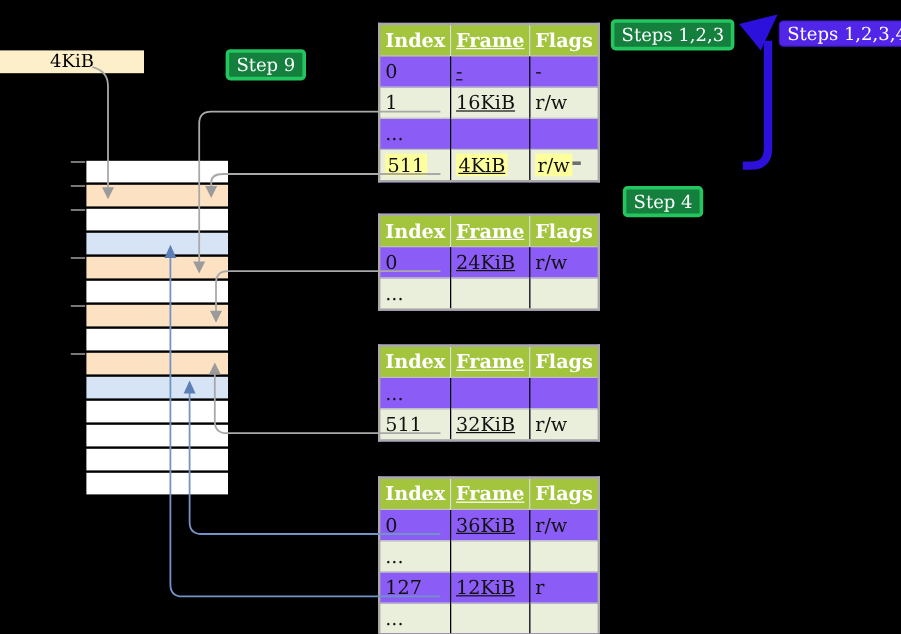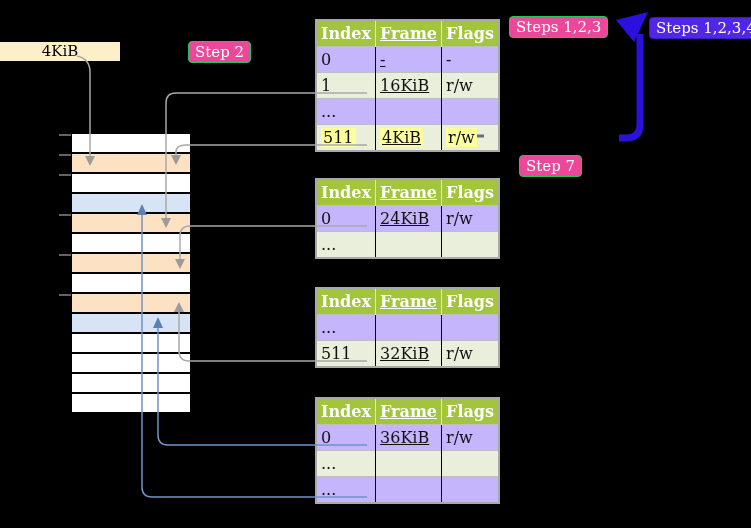--- a/index.html
+++ b/index.html
@@ -7,21 +7,21 @@
     width:751px; height:528px; position:relative; overflow:hidden;
     background:#000;
     font-family:"DejaVu Serif", "Liberation Serif", serif;
   }
 
   
   .badge {
     position:absolute; color:#fff; font-size:15px; line-height:20px;
     padding:0 6px; border-radius:4px; white-space:nowrap;
   }
-  .badge.red  { background:#ec4899; border:1px solid #22c55e; }
+  .badge.red  { background:#15803d; border:3px solid #22c55e; }
   .badge.blue { background:#5226e9; border:1px solid #3d18c4; }
   #page-size-label {
     position:absolute; left:0; top:42px; width:120px; height:19px;
     background:#fcefca; color:#000; font-size:15px; line-height:19px;
     text-align:center;
   }
   #step0-badge   { left:188px; top:41px; }
   #steps123-badge{ left:509px; top:16px; }
   #steps1234-badge{ left:649px; top:17px; }
   #step4-badge   { left:519px; top:155px; }
@@ -29,21 +29,21 @@
   
   #memory-stack { position:absolute; left:72px; top:134px; width:118px; }
   .mrow { height:18px; margin-bottom:2px; }
   .mrow.white { background:#ffffff; }
   .mrow.peach { background:#fce1c2; }
   .mrow.blue  { background:#d7e4f5; }
 
   
   table.ptable {
     position:absolute; left:315px; border-collapse:collapse;
-    table-layout:fixed; background:#c4b5fd;
+    table-layout:fixed; background:#8b5cf6;
     border:2px solid #a9a9a9;
   }
   #t0 { top:19px; } #t1 { top:178px; } #t2 { top:287px; } #t3 { top:397px; }
   .ptable th {
     background:#a3c53d; color:#fff; font-weight:bold; text-align:left;
     font-size:16px; height:25px; line-height:25px; padding:0 4px;
     border-right:1px solid #dde6c0;
   }
   .ptable th:last-child { border-right:none;text-align:right; }
   .ptable td {
@@ -57,24 +57,24 @@
   .hl { background:#fdff9c; padding:0 2px; }
 
   
   #arrows { position:absolute; left:0; top:0; pointer-events:none; }
 </style>
 </head>
 <body>
 
 <div id="page-size-label">4KiB</div>
 
-<div id="step0-badge" class="badge red">Step 2</div>
+<div id="step0-badge" class="badge red">Step 9</div>
 <div id="steps123-badge" class="badge red">Steps 1,2,3</div>
 <div id="steps1234-badge" class="badge blue">Steps 1,2,3,4</div>
-<div id="step4-badge" class="badge red">Step 7</div>
+<div id="step4-badge" class="badge red">Step 4</div>
 
 <div id="memory-stack">
     <div class="mrow white"></div>
     <div class="mrow peach"></div>
     <div class="mrow white"></div>
     <div class="mrow blue"></div>
     <div class="mrow peach"></div>
     <div class="mrow white"></div>
     <div class="mrow peach"></div>
     <div class="mrow white"></div>
@@ -170,20 +170,25 @@
     <tbody>
       <tr>
         <td class="c0">0</td>
         <td class="c1">36KiB</td>
         <td class="c2">r/w</td>
       </tr>
       <tr>
         <td class="c0">...</td>
         <td class="c1"></td>
         <td class="c2"></td>
+      </tr>
+      <tr>
+        <td class="c0">127</td>
+        <td class="c1">12KiB</td>
+        <td class="c2">r</td>
       </tr>
       <tr>
         <td class="c0">...</td>
         <td class="c1"></td>
         <td class="c2"></td>
       </tr>
     </tbody>
   </table>
 
 <svg id="arrows" width="751" height="528" viewBox="0 0 751 528">

